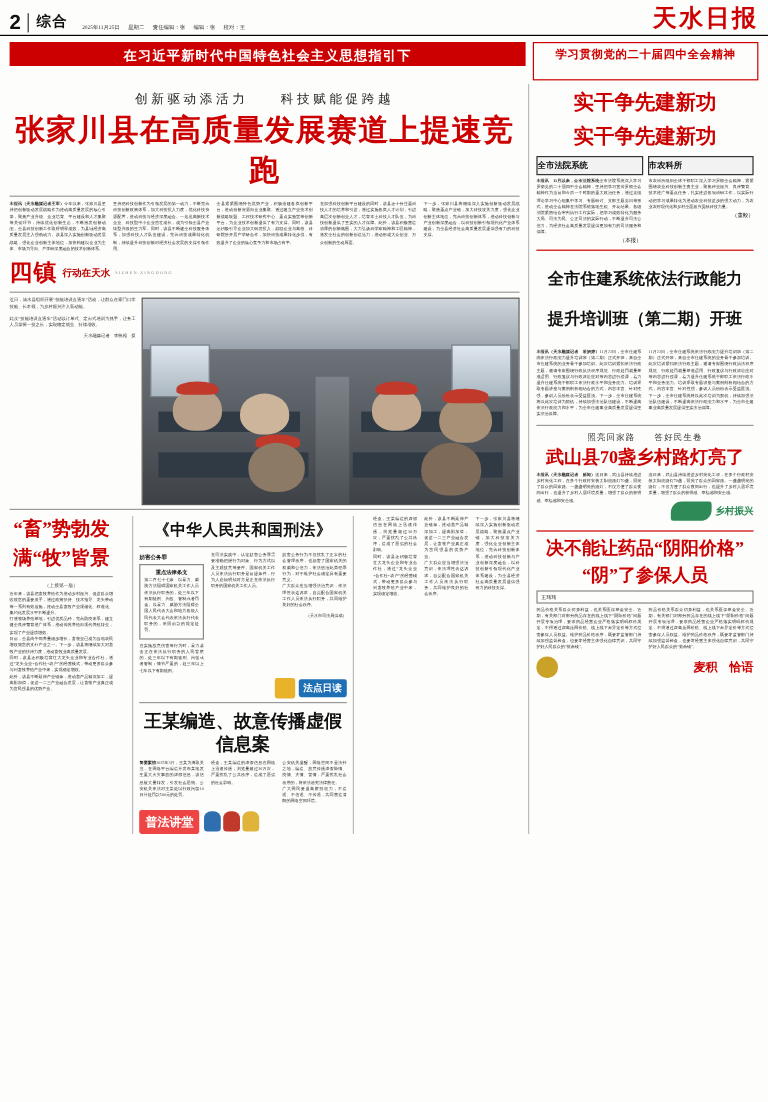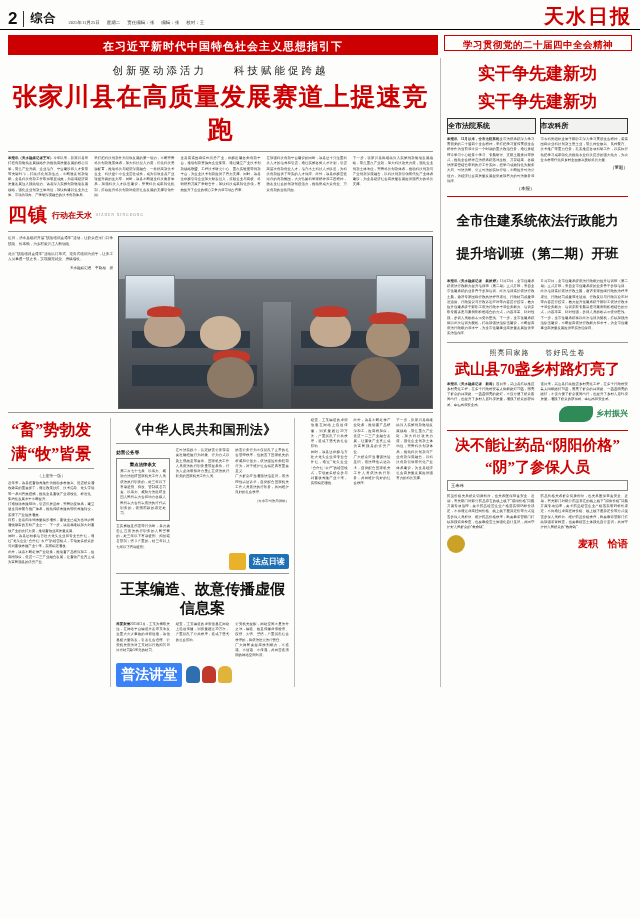--- a/index.html
+++ b/index.html
@@ -52,21 +52,21 @@
     letter-spacing: 1px;
     height: 20px;
   }
   .rightband {
     width: 188px;
     border: 1px solid #c00;
     text-align:center;
     color:#c00; font-weight:bold; font-size: 9.5px;
     padding: 3px 0 2px 0;
     letter-spacing:0.5px;
-    height:16px;
+    height:32px;
   }
   
   .body {
     display: flex;
     padding: 0 8px;
     gap: 7px;
   }
   .leftcol { width: 425px; }
   .rightcol { width: 188px; border-left: 1px solid #bbb; padding-left: 6px; }
 
@@ -161,21 +161,21 @@
   .law-badge .tag {
     background:#1f6fb5; color:#fff; font-size:8px; font-weight:bold; padding:2px 4px; border-radius:2px;
   }
   .case-title {
     text-align:center; font-size:15px; font-weight:bold; margin:6px 0 4px 0;
   }
   .pufa {
     display:flex; align-items:center; gap:4px; margin-top:4px;
   }
   .pufa .tag2 {
-    background:#3b82f6; color:#fff; font-size:14px; font-weight:bold; padding:3px 5px; border-radius:2px;
+    background:#ef4444; color:#fff; font-size:10px; font-weight:bold; padding:3px 5px; border-radius:2px;
   }
   .pufa .ppl { display:flex; gap:2px; }
   .pufa .ppl i { display:block; width:14px; height:17px; border-radius:6px 6px 3px 3px; }
 
   
   .r-red-big {
     color:#c00; font-size:17px; font-weight:bold; text-align:center; line-height:1.35;
     margin: 5px 0 2px 0;
   }
   .r-tabs { display:flex; gap:4px; margin:4px 0 3px 0; }

